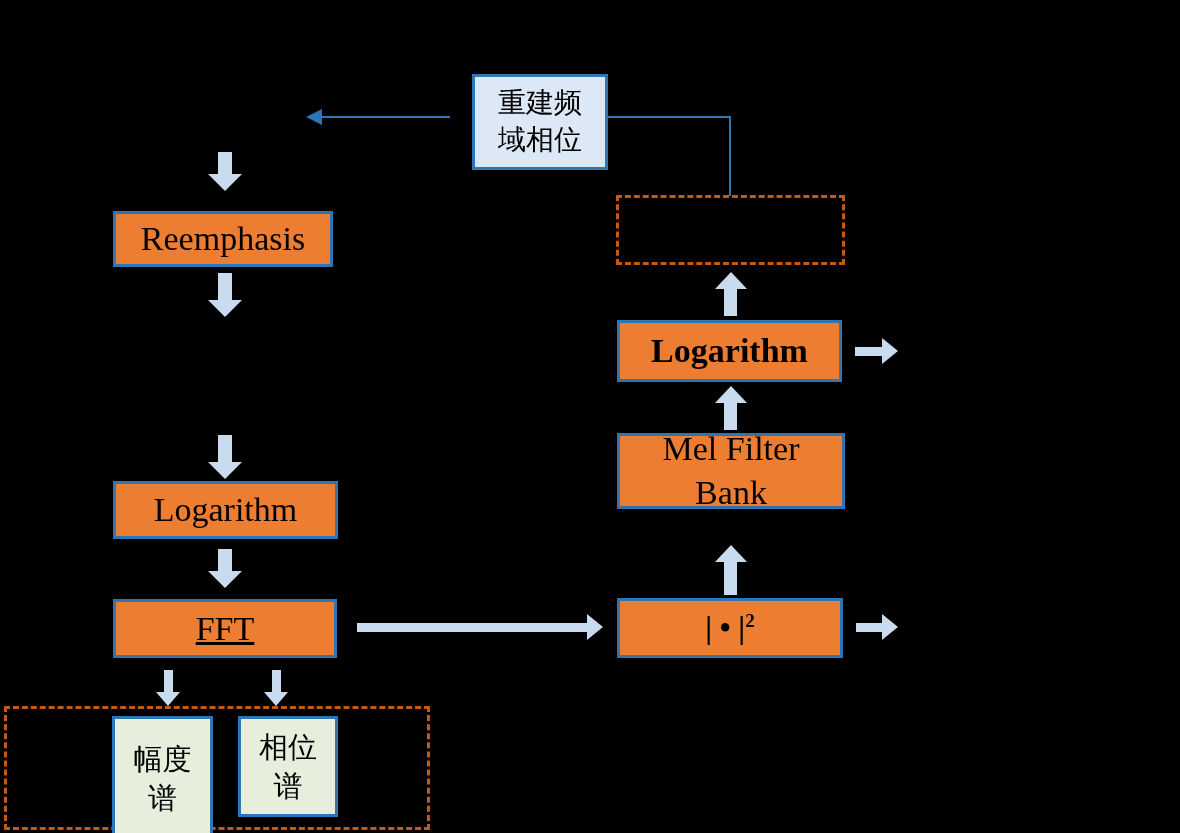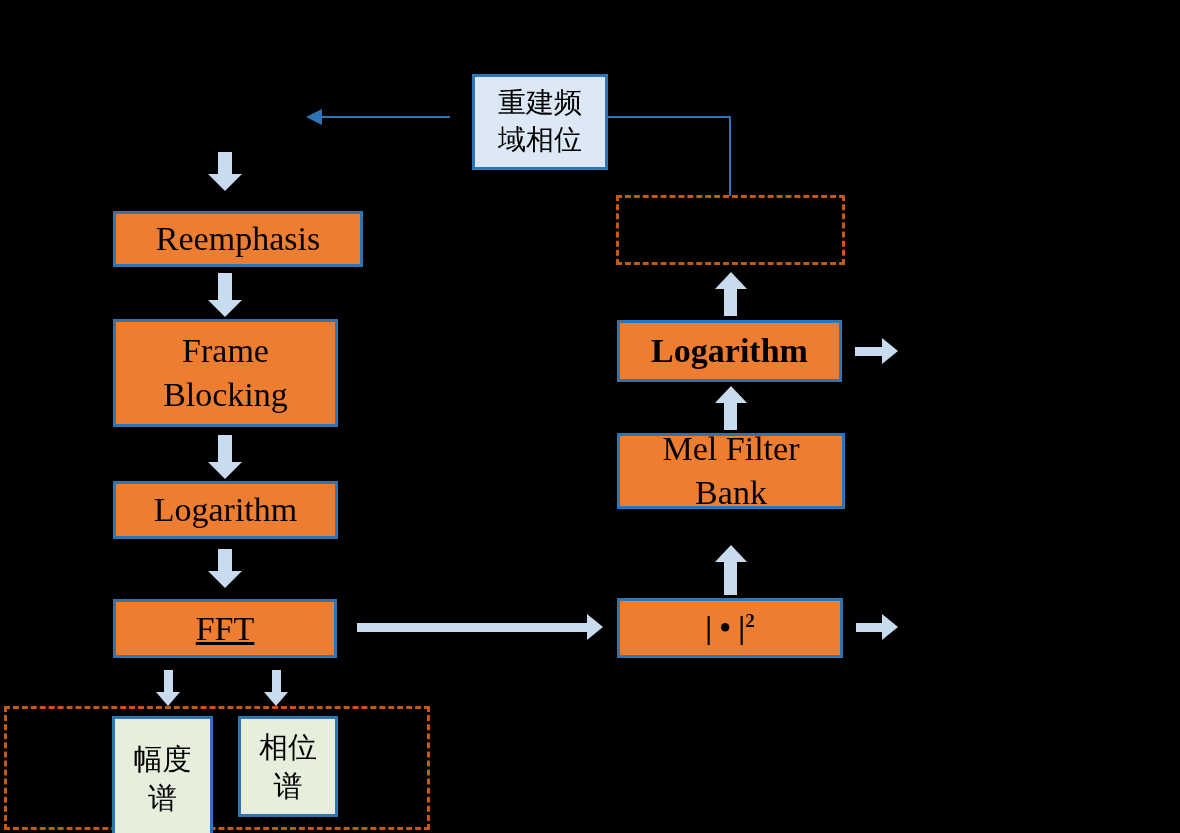--- a/index.html
+++ b/index.html
@@ -92,29 +92,27 @@
   <div class="node phase-box" style="left:450px;top:74px;width:136px;height:96px;margin-left:22px;">重建频
 域相位</div>
 
   <div class="dashed-box" style="left:616px;top:195px;width:229px;height:70px;"></div>
 
   <div>
     <div class="shaft" style="left:218px;top:152px;width:14px;height:22px;"></div>
     <div class="tri tri-down" style="left:208px;top:174px;"></div>
   </div>
 
-  <div class="node process" style="left:113px;top:211px;width:250px;height:56px;">Reemphasis</div>
+  <div class="node process" style="left:113px;top:211px;width:220px;height:56px;">Reemphasis</div>
 
   <div>
     <div class="shaft" style="left:218px;top:273px;width:14px;height:27px;"></div>
     <div class="tri tri-down" style="left:208px;top:300px;"></div>
   </div>
 
-  <div class="node process" style="left:113px;top:319px;width:225px;height:108px;">Frame
-Blocking</div>
 
   <div>
     <div class="shaft" style="left:218px;top:435px;width:14px;height:27px;"></div>
     <div class="tri tri-down" style="left:208px;top:462px;"></div>
   </div>
 
   <div class="node process" style="left:113px;top:481px;width:225px;height:58px;">Logarithm</div>
 
   <div>
     <div class="shaft" style="left:218px;top:549px;width:14px;height:22px;"></div>

